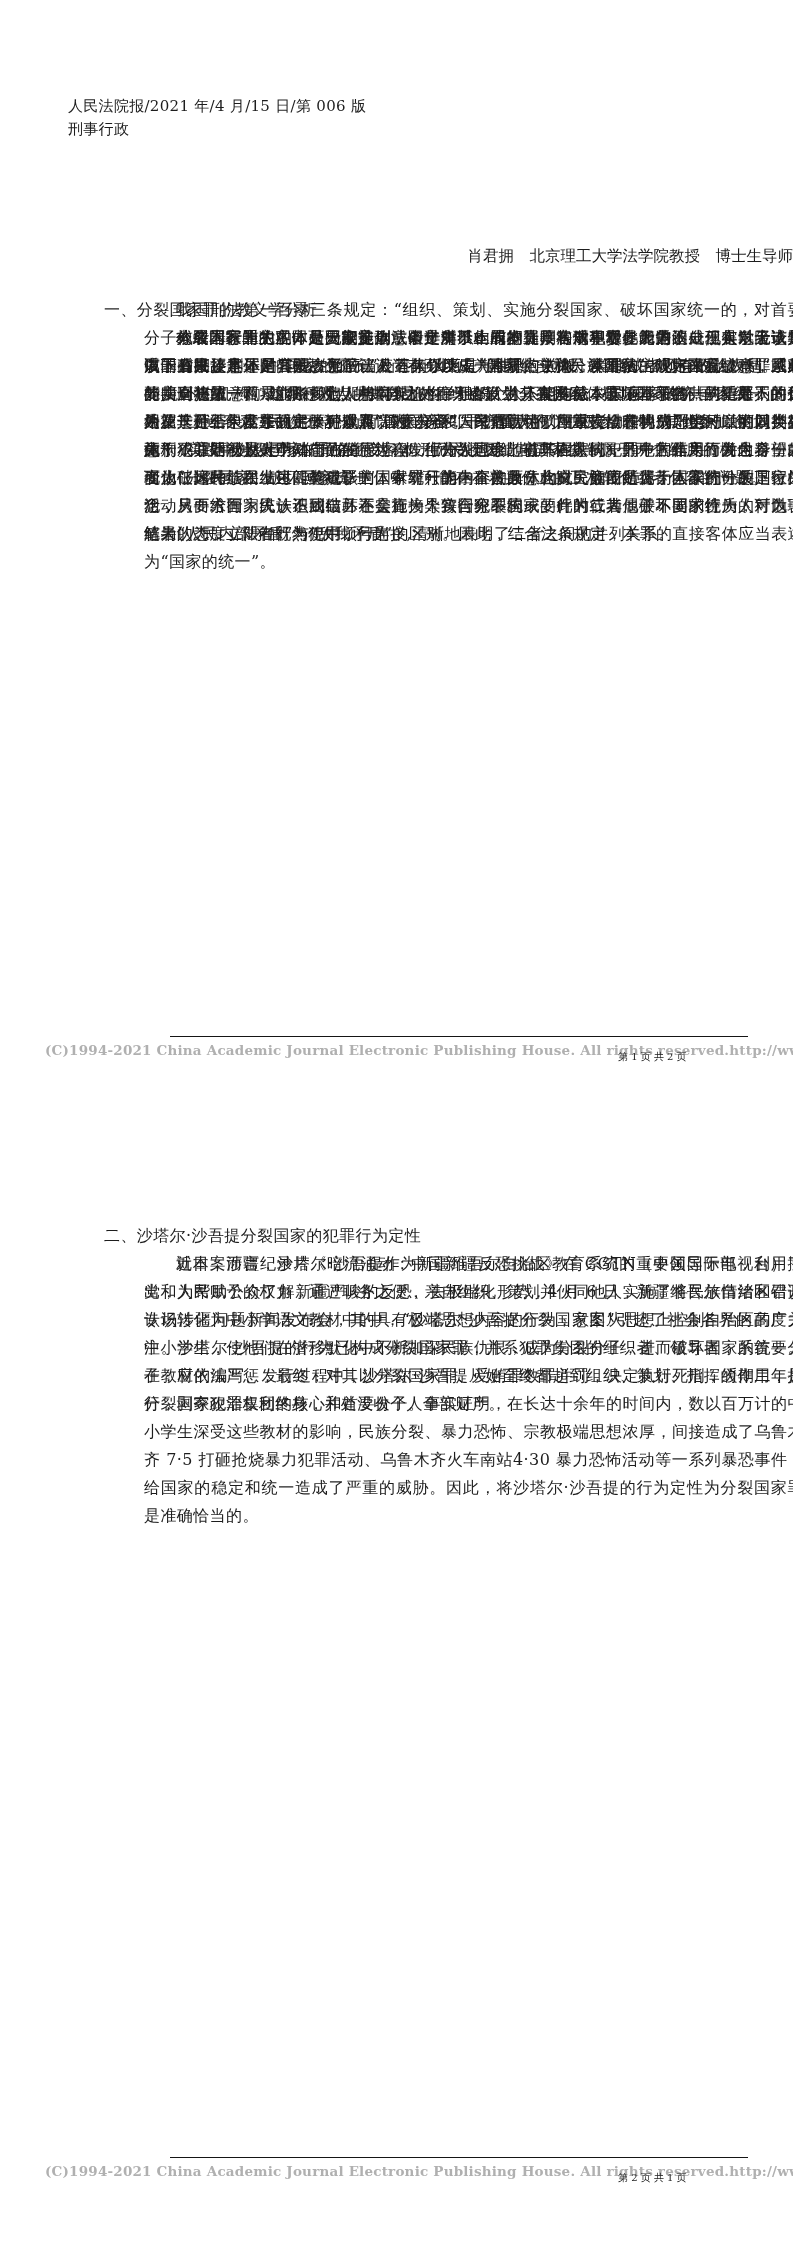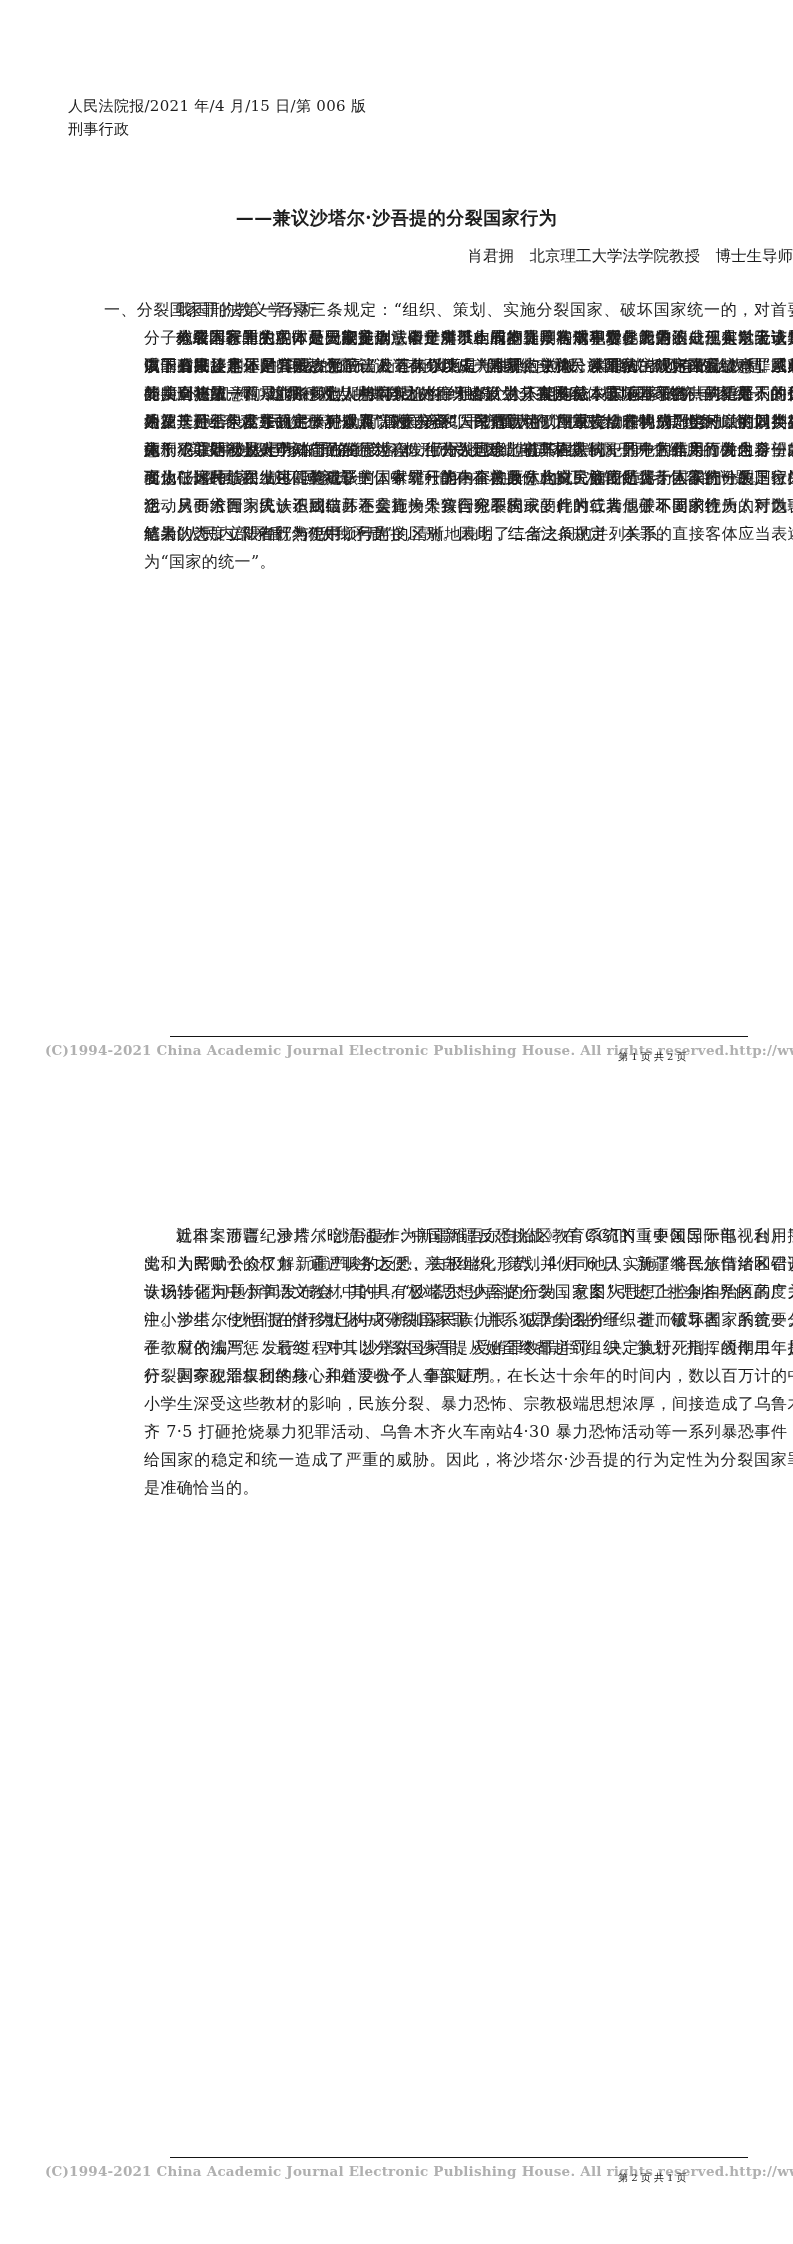--- a/index.html
+++ b/index.html
@@ -68,21 +68,20 @@
 </head>
 <body>
 
 <div class="canvas">
 
   <div class="header-block">
     <div>人民法院报/2021 年/4 月/15 日/第 006 版</div>
     <div>刑事行政</div>
   </div>
 
-  <h2 class="subtitle">——兼议沙塔尔·沙吾提的分裂国家行为</h2>
   <div class="author">肖君拥　北京理工大学法学院教授　博士生导师</div>
 
   <div class="body body1">
       <p class="para body">我国刑法第一百零三条规定：“组织、策划、实施分裂国家、破坏国家统一的，对首要分子或者罪行重大的，处无期徒刑或者十年以上有期徒刑；对积极参加的，处三年以上十年以下有期徒刑；对其他参加的，处三年以下有期徒刑、拘役、管制或者剥夺政治权利。”此外，刑法第一百零六条规定，与境外机构、组织、个人相勾结，实施本罪的，从重处罚；刑法第一百一十三条规定，犯本罪，对国家和人民危害特别严重、情节特别恶劣的，可以判处死刑，并处没收财产。</p>
       <p class="para heading">一、分裂国家罪的教义学分析</p>
       <p class="para body">分裂国家罪的客体是国家安全，但是对于本罪的直接客体，学界表述不一，有学者认为该罪的直接客体是“国家的统一”；有人认为是“国家统一和民族团结”；还有的认为是“国家的安全与统一”。这几种观点的共同之处在于都认为其直接客体是“国家的统一”，而不同之处在于是否包括“民族团结”以及“国家安全”。笔者认为，国家安全作为分则第一章的同类客体，不宜再被认定为本罪的直接客体，而民族团结与国家统一属于两个维度的概念，一方面，破坏民族团结可能构成影响国家统一的一个方面，此时民族团结属于国家统一的下位概念，另一方面，民族不团结并不会直接导致国家不统一，此时二者属于不同的性质，可以理解为“人民内部矛盾”与“敌我矛盾”的区别。因此，结合法条规定，本罪的直接客体应当表述为“国家的统一”。</p>
       <p class="para body">本罪为行为犯，即只要实施刑法条文所禁止的行为即构成犯罪，无需造成现实危险或实质的后果。本罪的客观方面应当表述为“组织、策划、实施分裂国家、破坏国家统一，或者与境外的机构、组织、个人相勾结，组织、策划、实施分裂国家、破坏国家统一的行为。”上述客观方面主要分为两部分内容，一方面为行为方式，表现为“组织、策划、实施”。实践中分裂国家的预备行为，但刑法尚无对此的严格规制。另一方面为行为内容，表现为“分裂国家、破坏国家统一”。针对行为内容的具体含义究竟应是行为人实行分裂国家的活动从而给国家统一造成破坏还是行为人实行分裂国家的行为或其他破坏国家统一的行为，笔者认为，立法者既然使用顿号连接,清晰地表明了二者之间的并列关系。</p>
       <p class="para body">分裂国家罪的主体是一般主体，即年满 16 周岁、具有刑事责任能力的自然人，无论是中国公民还是外国公民、无国籍人，都可以成为本罪的主体。从刑法的规定来看，本罪系必要共同犯罪，即只能由多数人共同实施，单独的个人不能构成本罪。基于各共同犯罪人的作用及其分工，本罪的主体可分为“首要分子”“罪行重大的”“积极参加的”“其他参加的”四类。由于犯罪活动是一个动态的发展过程，行为人也会随着其在共同犯罪中的作用而发生身份的变化，因此，在上述四类犯罪主体中，可能存在着身份上的互相转化或者包容的问题。</p>
       <p class="para body">构成本罪的主观方面只能是故意，过失不构成本罪，法学界对此无争议，但是对于该罪属于直接故意还是间接故意，认识尚有分歧。一种观点认为，本罪的主观方面是故意，且只能由直接故意构成,即行为人明知自己的行为会发生分裂国家、破坏国家统一的结果，并且希望这种结果发生。另一种观点认为，分裂国家罪既可以由直接故意构成，也可以由间接故意构成，即行为人明知自己的行为会发生分裂国家、破坏国家统一的危害结果，并且希望或者放任这种结果发生。笔者认为，本罪只能由直接故意构成。如前所述，本罪的性质是行为犯，只要求行为人认识到自己在实施一个符合犯罪构成要件的行为，并不要求行为人对危害结果的态度，即在行为犯中，行为</p>
     </div>
@@ -90,20 +89,21 @@
   <div class="footer footer1">
     <div class="rule"></div>
     <div class="row">
       <span>(C)1994-2021 China Academic Journal Electronic Publishing House. All rights reserved.</span>
       <span>http://www.cnki.net</span>
     </div>
     <div class="marker">第 1 页 共 2 页</div>
   </div>
 
   <div class="body body2">
+      <p class="para heading">二、沙塔尔·沙吾提分裂国家的犯罪行为定性</p>
       <p class="para body">近日，涉疆纪录片《暗流涌动：中国新疆反恐挑战》在 CGTN（中国国际电视台）播出，为帮助公众了解新疆严峻的反恐、去极端化形势，4 月 6 日，新疆维吾尔自治区召开专场涉疆问题新闻发布会，其中，“沙塔尔·沙吾提分裂国家案”引起了社会各界的高度关注。沙塔尔·沙吾提的行为已构成分裂国家罪，并系犯罪集团的组织者、领导者，系首要分子，应依法严惩，最终，对其以分裂国家罪、受贿罪数罪并罚，决定执行死刑，缓期二年执行，剥夺政治权利终身，并处没收个人全部财产。</p>
       <p class="para body">就本案而言，沙塔尔·沙吾提作为新疆维吾尔自治区教育系统的重要领导干部，利用了党和人民赋予的权力，通过职务之便，亲自组织、策划并伙同他人实施了将民族情绪和错误认识转化为中小学语文教材中的具有极端思想内容的行为，意图从思想上控制自治区的广大中小学生，使他们在潜移默化中不断加深民族仇恨，成为分裂分子，进而破坏国家的统一。在教材的编写、发行过程中，沙塔尔·沙吾提从始至终都起到组织、策划、指挥的作用，是分裂国家犯罪集团的核心和首要分子。事实证明，在长达十余年的时间内，数以百万计的中小学生深受这些教材的影响，民族分裂、暴力恐怖、宗教极端思想浓厚，间接造成了乌鲁木齐 7·5 打砸抢烧暴力犯罪活动、乌鲁木齐火车南站4·30 暴力恐怖活动等一系列暴恐事件，给国家的稳定和统一造成了严重的威胁。因此，将沙塔尔·沙吾提的行为定性为分裂国家罪是准确恰当的。</p>
     </div>
 
   <div class="footer footer2">
     <div class="rule"></div>
     <div class="row">
       <span>(C)1994-2021 China Academic Journal Electronic Publishing House. All rights reserved.</span>
       <span>http://www.cnki.net</span>
     </div>

